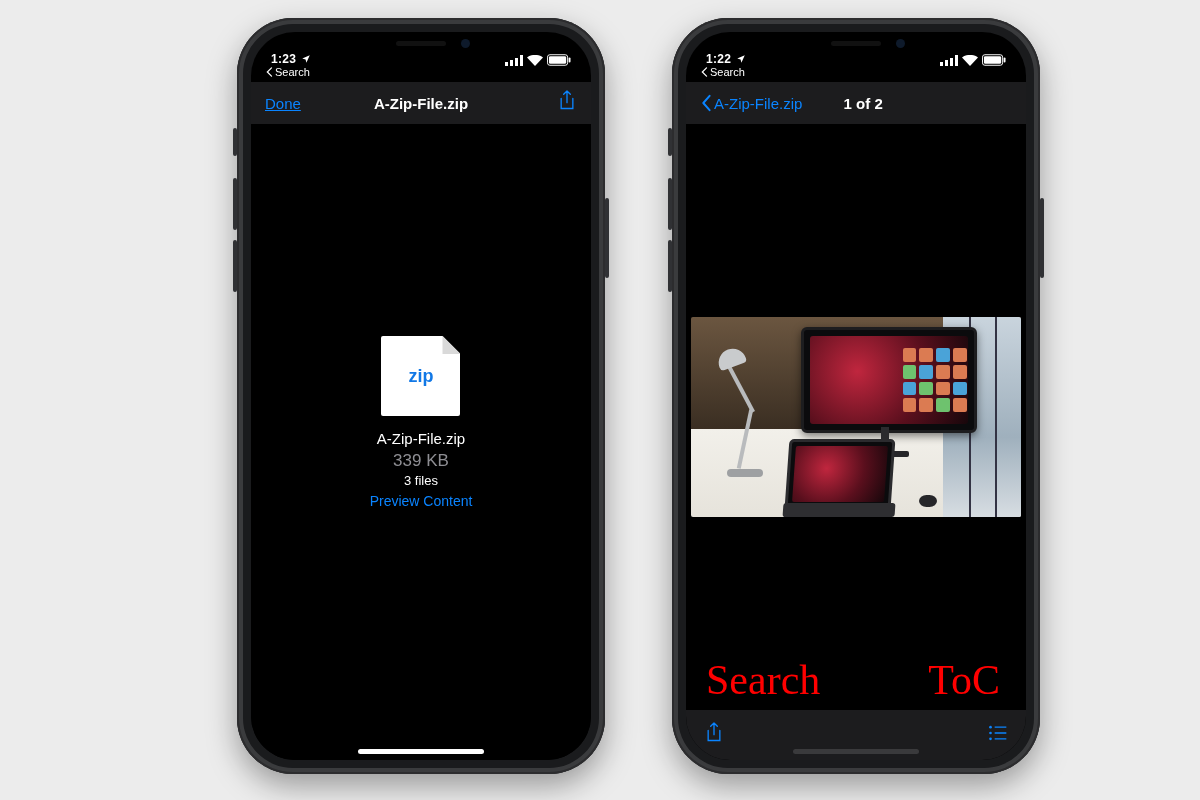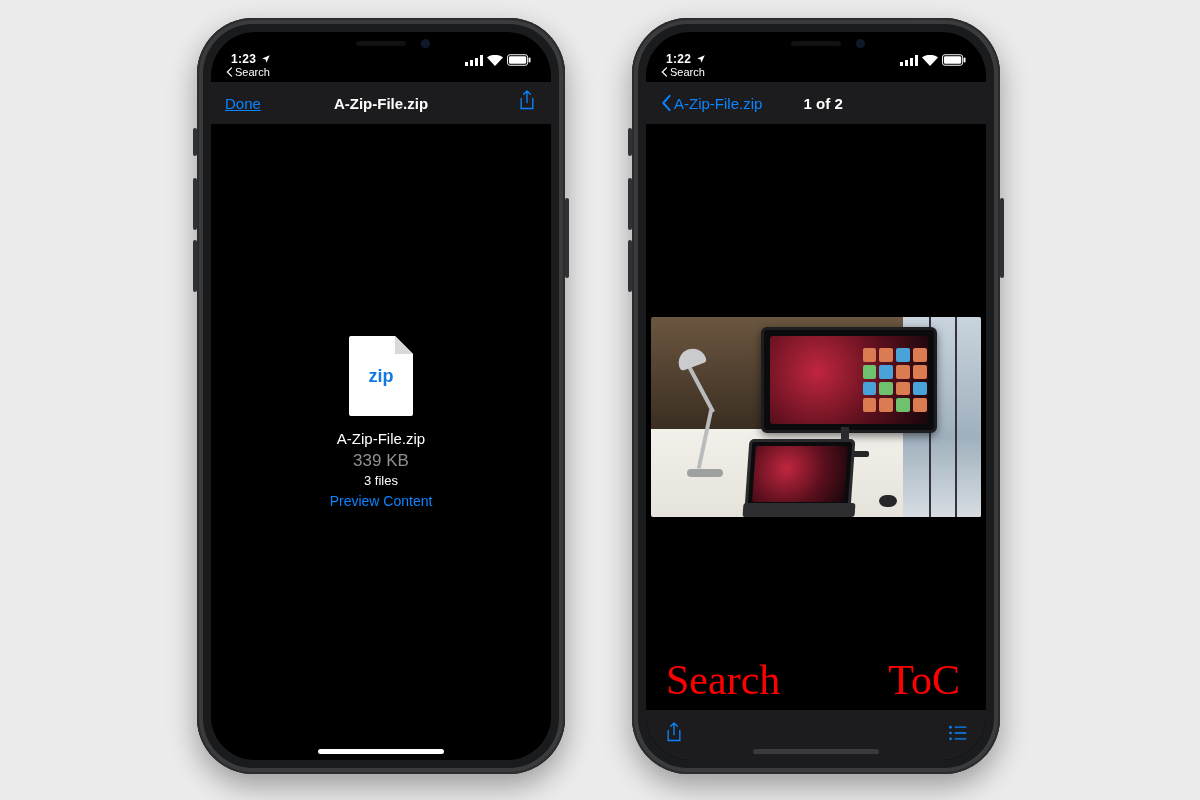--- a/index.html
+++ b/index.html
@@ -21,20 +21,21 @@
     position: absolute;
     top: 18px;
     width: 368px;
     height: 756px;
     border-radius: 56px;
     background: #1a1b1d;
     box-shadow:
       0 0 0 2px #2c2c2e inset,
       0 0 0 6px #3a3b3d inset,
       0 12px 30px rgba(0,0,0,0.35);
+    margin-left: 40px;
   }
   .phone.left  { left: 197px; }
   .phone.right { left: 632px; }
 
   
   .side-btn {
     position: absolute;
     background: #303134;
     border-radius: 3px;
   }
@@ -174,21 +175,21 @@
     top: 92px; left: 0; right: 0; bottom: 0;
     background: #000;
     display: flex;
     flex-direction: column;
     align-items: center;
     justify-content: center;
     color: #9e9ea2;
   }
   .file-block { text-align: center; transform: translateY(-30px); }
   .zip-icon {
-    width: 64px; height: 80px;
+    width: 79px; height: 80px;
     background: #fff;
     border-radius: 2px;
     margin: 0 auto 14px;
     position: relative;
     display: flex;
     align-items: center;
     justify-content: center;
   }
   .zip-icon::before {
     content: "";

